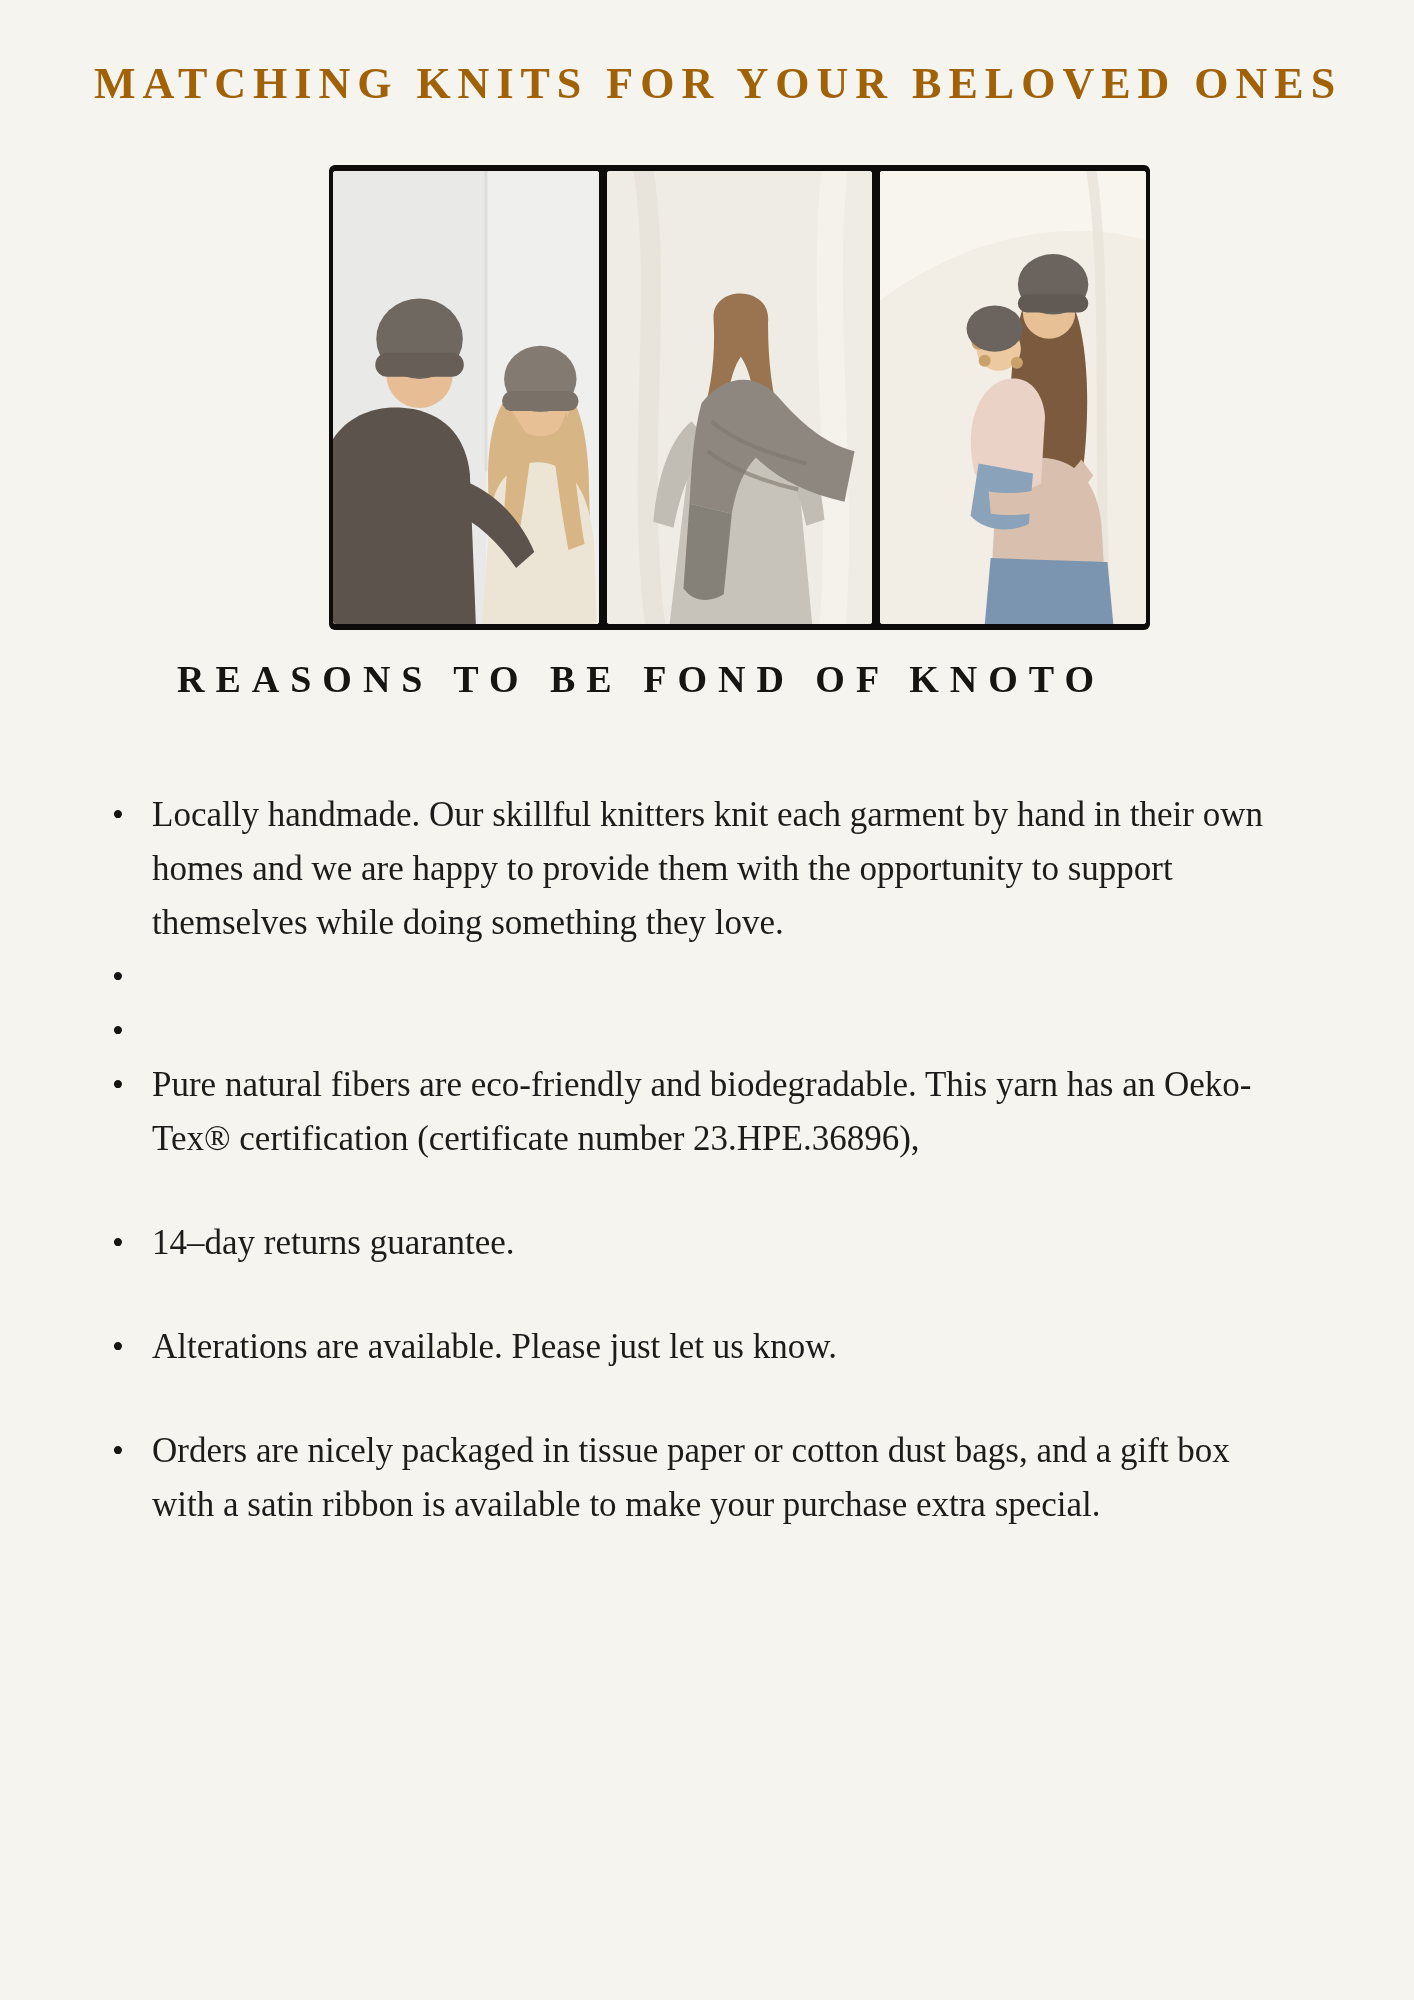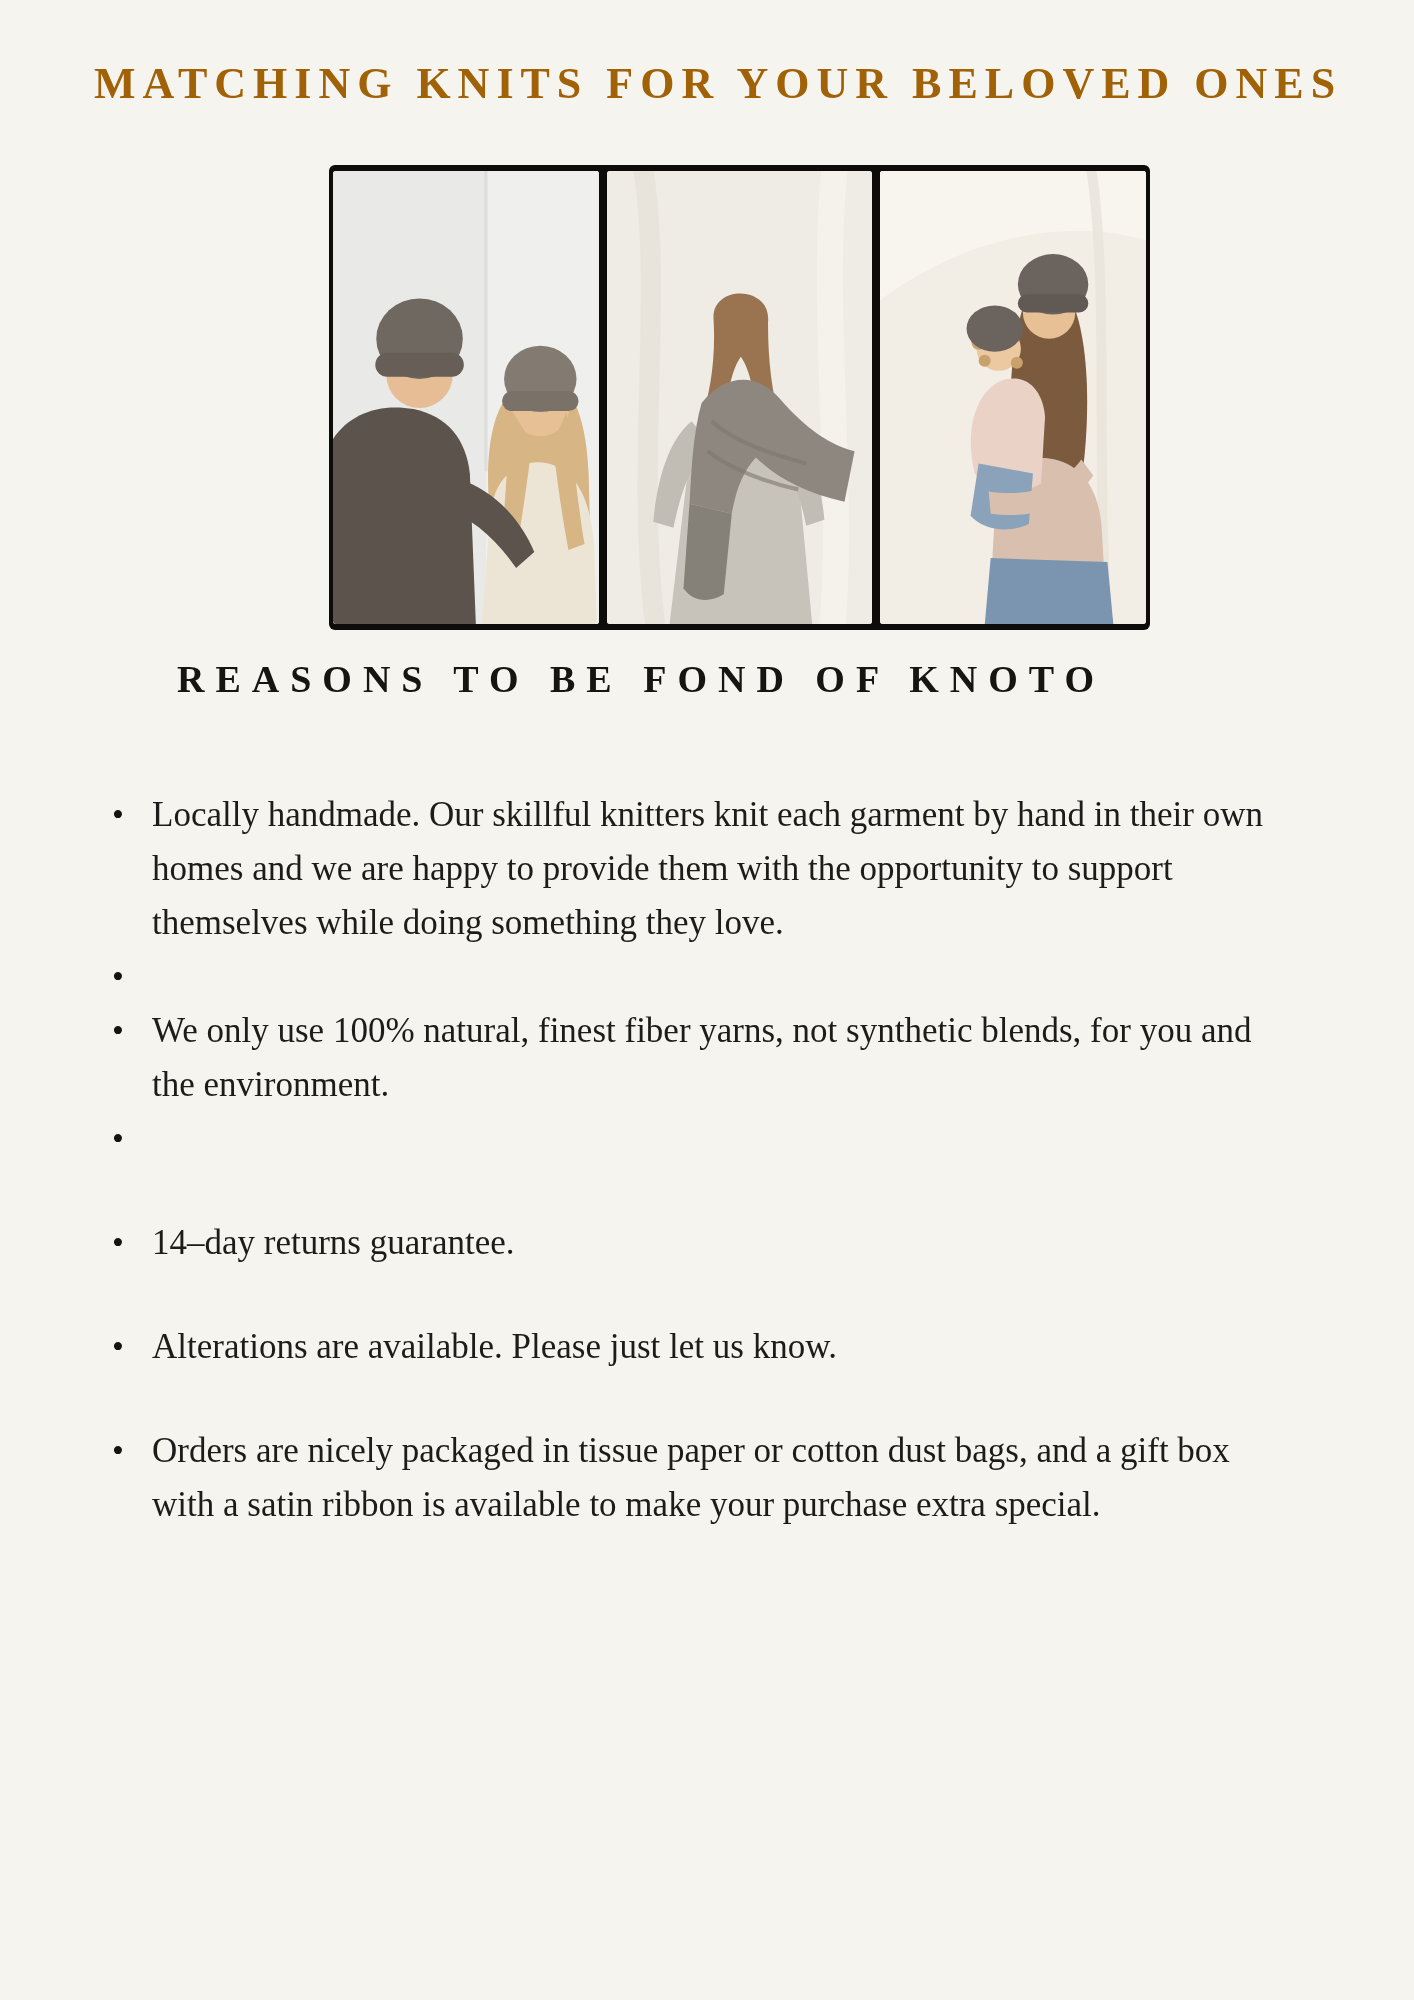--- a/index.html
+++ b/index.html
@@ -164,20 +164,20 @@
       </svg>
     </figure>
 
   </div>
 
   <h2 class="reasons-heading">REASONS TO BE FOND OF KNOTO</h2>
 
   <ul class="reasons-list">
     <li>Locally handmade. Our skillful knitters knit each garment by hand in their own homes and we are happy to provide them with the opportunity to support themselves while doing something they love.</li>
     <li class="blank"></li>
-    <li>We only use 100% natural, finest fiber yarns, not synthetic blends, for you and the environment.</li>
     <li class="blank"></li>
+    <li>Pure natural fibers are eco-friendly and biodegradable. This yarn has an Oeko-Tex® certification (certificate number 23.HPE.36896),</li>
     <li class="spaced">14–day returns guarantee.</li>
     <li class="spaced">Alterations are available. Please just let us know.</li>
     <li class="spaced">Orders are nicely packaged in tissue paper or cotton dust bags, and a gift box with a satin ribbon is available to make your purchase extra special.</li>
   </ul>
 
 </div>
 
 </body></html>

